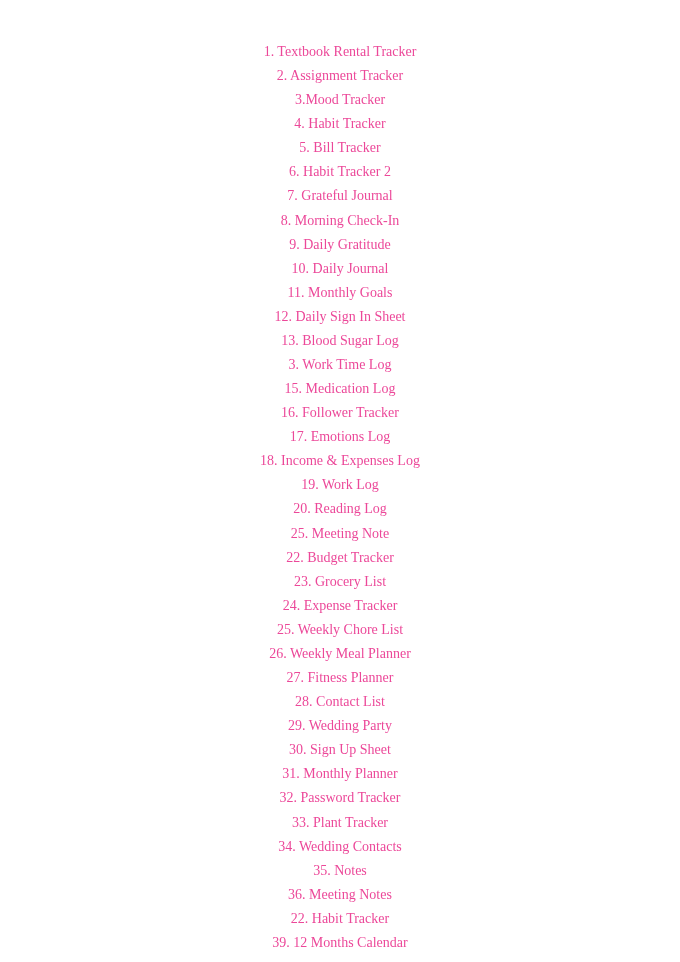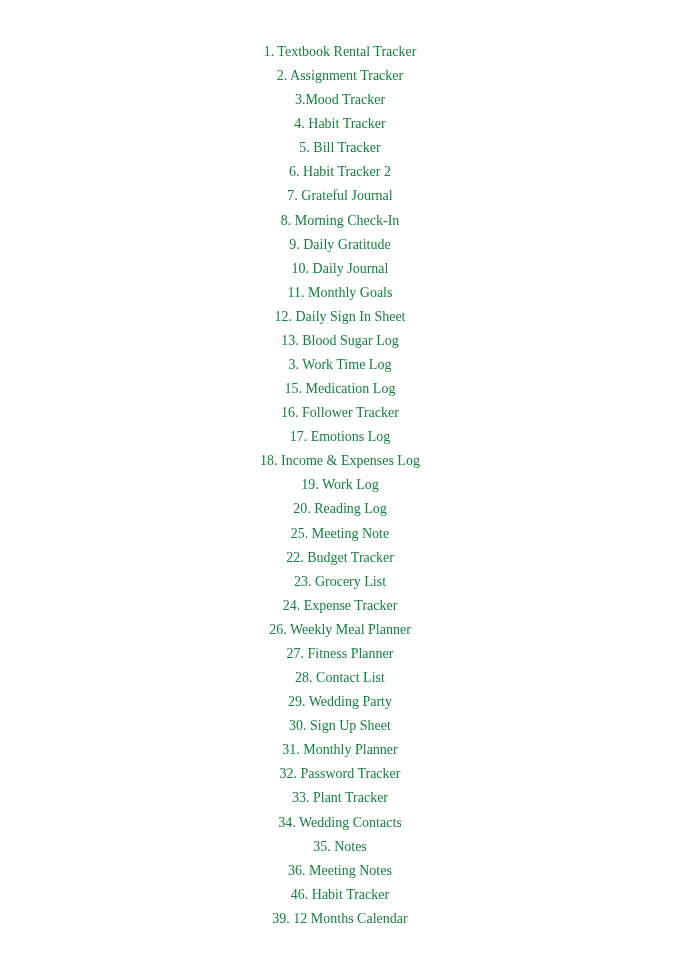--- a/index.html
+++ b/index.html
@@ -18,21 +18,21 @@
       padding: 40px 20px;
     }
     .list-container {
       display: flex;
       flex-direction: column;
       align-items: center;
       width: 100%;
     }
     .list-item {
       font-size: 14px;
-      color: #15803d;
+      color: #ec4899;
       line-height: 1.72;
       text-align: center;
     }
   </style>
 </head>
 <body>
 
 <div class="list-container">
 <div class="list-item">1. Textbook Rental Tracker</div>
     <div class="list-item">2. Assignment Tracker</div>
@@ -51,26 +51,27 @@
     <div class="list-item">15. Medication Log</div>
     <div class="list-item">16. Follower Tracker</div>
     <div class="list-item">17. Emotions Log</div>
     <div class="list-item">18. Income &amp; Expenses Log</div>
     <div class="list-item">19. Work Log</div>
     <div class="list-item">20. Reading Log</div>
     <div class="list-item">25. Meeting Note</div>
     <div class="list-item">22. Budget Tracker</div>
     <div class="list-item">23. Grocery List</div>
     <div class="list-item">24. Expense Tracker</div>
+    <div class="list-item">25. Weekly Chore List</div>
     <div class="list-item">26. Weekly Meal Planner</div>
     <div class="list-item">27. Fitness Planner</div>
     <div class="list-item">28. Contact List</div>
     <div class="list-item">29. Wedding Party</div>
     <div class="list-item">30. Sign Up Sheet</div>
     <div class="list-item">31. Monthly Planner</div>
     <div class="list-item">32. Password Tracker</div>
     <div class="list-item">33. Plant Tracker</div>
     <div class="list-item">34. Wedding Contacts</div>
     <div class="list-item">35. Notes</div>
     <div class="list-item">36. Meeting Notes</div>
-    <div class="list-item">46. Habit Tracker</div>
+    <div class="list-item">22. Habit Tracker</div>
     <div class="list-item">39. 12 Months Calendar</div>
   </div>
 
 </body></html>

